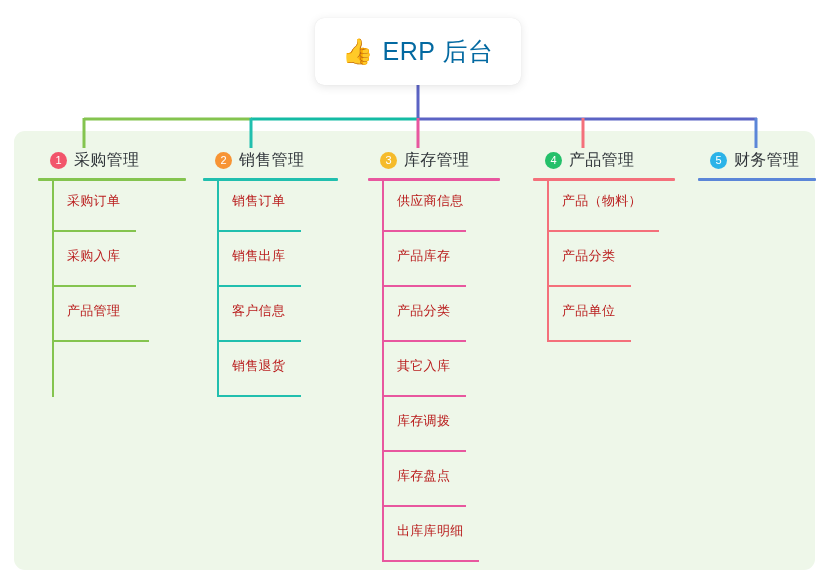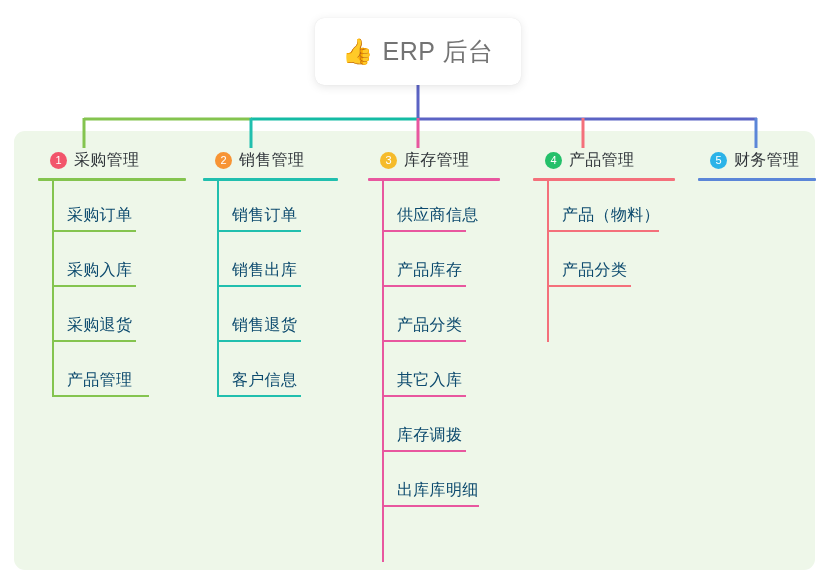--- a/index.html
+++ b/index.html
@@ -43,21 +43,21 @@
     gap: 9px;
   }
   .root-emoji {
     font-size: 25px;
     line-height: 1;
     font-family: "DejaVu Sans", sans-serif;
   }
   .root-title {
     font-size: 25px;
     letter-spacing: 0.5px;
-    color: #737373;
+    color: #0369a1;
     white-space: nowrap;
   }
 
   
   .panel {
     position: absolute;
     left: 14px;
     top: 131px;
     width: 801px;
     height: 439px;
@@ -114,23 +114,23 @@
     position: relative;
     margin-top: 0;
   }
   .item {
     position: relative;
     height: 55px;
   }
   .item-label {
     position: absolute;
     left: 29px;
-    bottom: 10px;
-    font-size: 16px;
-    color: #0c4a6e;
+    bottom: 26px;
+    font-size: 13px;
+    color: #b91c1c;
     white-space: nowrap;
     letter-spacing: 0.3px;
   }
   .item-rule {
     position: absolute;
     left: 14px;
     bottom: 4px;
     height: 1.6px;
   }
   .spine {
@@ -180,24 +180,20 @@
           <div class="spine" style="background: rgb(132, 196, 79); height: 216px;"></div>
           <div class="item">
             <span class="item-label">采购订单</span>
             <div class="item-rule" style="background: rgb(132, 196, 79); width: 84px;"></div>
           </div>
           <div class="item">
             <span class="item-label">采购入库</span>
             <div class="item-rule" style="background: rgb(132, 196, 79); width: 84px;"></div>
           </div>
           <div class="item">
-            <span class="item-label">采购退货</span>
-            <div class="item-rule" style="background: rgb(132, 196, 79); width: 84px;"></div>
-          </div>
-          <div class="item">
             <span class="item-label">产品管理</span>
             <div class="item-rule" style="background: rgb(132, 196, 79); width: 97px;"></div>
           </div>
         </div>
       </div>
       <div class="col" style="left: 203px; top: 148px; width: 135px;">
         <div class="col-head">
           <span class="badge" style="background: rgb(247, 148, 52);">2</span>
           <span class="col-title">销售管理</span>
         </div>
@@ -206,25 +202,25 @@
           <div class="spine" style="background: rgb(33, 191, 174); height: 216px;"></div>
           <div class="item">
             <span class="item-label">销售订单</span>
             <div class="item-rule" style="background: rgb(33, 191, 174); width: 84px;"></div>
           </div>
           <div class="item">
             <span class="item-label">销售出库</span>
             <div class="item-rule" style="background: rgb(33, 191, 174); width: 84px;"></div>
           </div>
           <div class="item">
+            <span class="item-label">客户信息</span>
+            <div class="item-rule" style="background: rgb(33, 191, 174); width: 84px;"></div>
+          </div>
+          <div class="item">
             <span class="item-label">销售退货</span>
-            <div class="item-rule" style="background: rgb(33, 191, 174); width: 84px;"></div>
-          </div>
-          <div class="item">
-            <span class="item-label">客户信息</span>
             <div class="item-rule" style="background: rgb(33, 191, 174); width: 84px;"></div>
           </div>
         </div>
       </div>
       <div class="col" style="left: 368px; top: 148px; width: 132px;">
         <div class="col-head">
           <span class="badge" style="background: rgb(245, 187, 43);">3</span>
           <span class="col-title">库存管理</span>
         </div>
         <div class="head-rule" style="background: rgb(232, 87, 159); width: 132px;"></div>
@@ -244,20 +240,24 @@
           </div>
           <div class="item">
             <span class="item-label">其它入库</span>
             <div class="item-rule" style="background: rgb(232, 87, 159); width: 84px;"></div>
           </div>
           <div class="item">
             <span class="item-label">库存调拨</span>
             <div class="item-rule" style="background: rgb(232, 87, 159); width: 84px;"></div>
           </div>
           <div class="item">
+            <span class="item-label">库存盘点</span>
+            <div class="item-rule" style="background: rgb(232, 87, 159); width: 84px;"></div>
+          </div>
+          <div class="item">
             <span class="item-label">出库库明细</span>
             <div class="item-rule" style="background: rgb(232, 87, 159); width: 97px;"></div>
           </div>
         </div>
       </div>
       <div class="col" style="left: 533px; top: 148px; width: 142px;">
         <div class="col-head">
           <span class="badge" style="background: rgb(36, 192, 106);">4</span>
           <span class="col-title">产品管理</span>
         </div>
@@ -265,20 +265,24 @@
         <div class="items" style="height: 165px; text-decoration: underline;">
           <div class="spine" style="background: rgb(244, 112, 123); height: 161px;"></div>
           <div class="item">
             <span class="item-label">产品（物料）</span>
             <div class="item-rule" style="background: rgb(244, 112, 123); width: 112px;"></div>
           </div>
           <div class="item">
             <span class="item-label">产品分类</span>
             <div class="item-rule" style="background: rgb(244, 112, 123); width: 84px;"></div>
           </div>
+          <div class="item">
+            <span class="item-label">产品单位</span>
+            <div class="item-rule" style="background: rgb(244, 112, 123); width: 84px;"></div>
+          </div>
         </div>
       </div>
       <div class="col" style="left: 698px; top: 148px; width: 118px;">
         <div class="col-head">
           <span class="badge" style="background: rgb(43, 179, 232);">5</span>
           <span class="col-title">财务管理</span>
         </div>
         <div class="head-rule" style="background: rgb(91, 134, 216); width: 118px;"></div>
       </div>
     </div>

